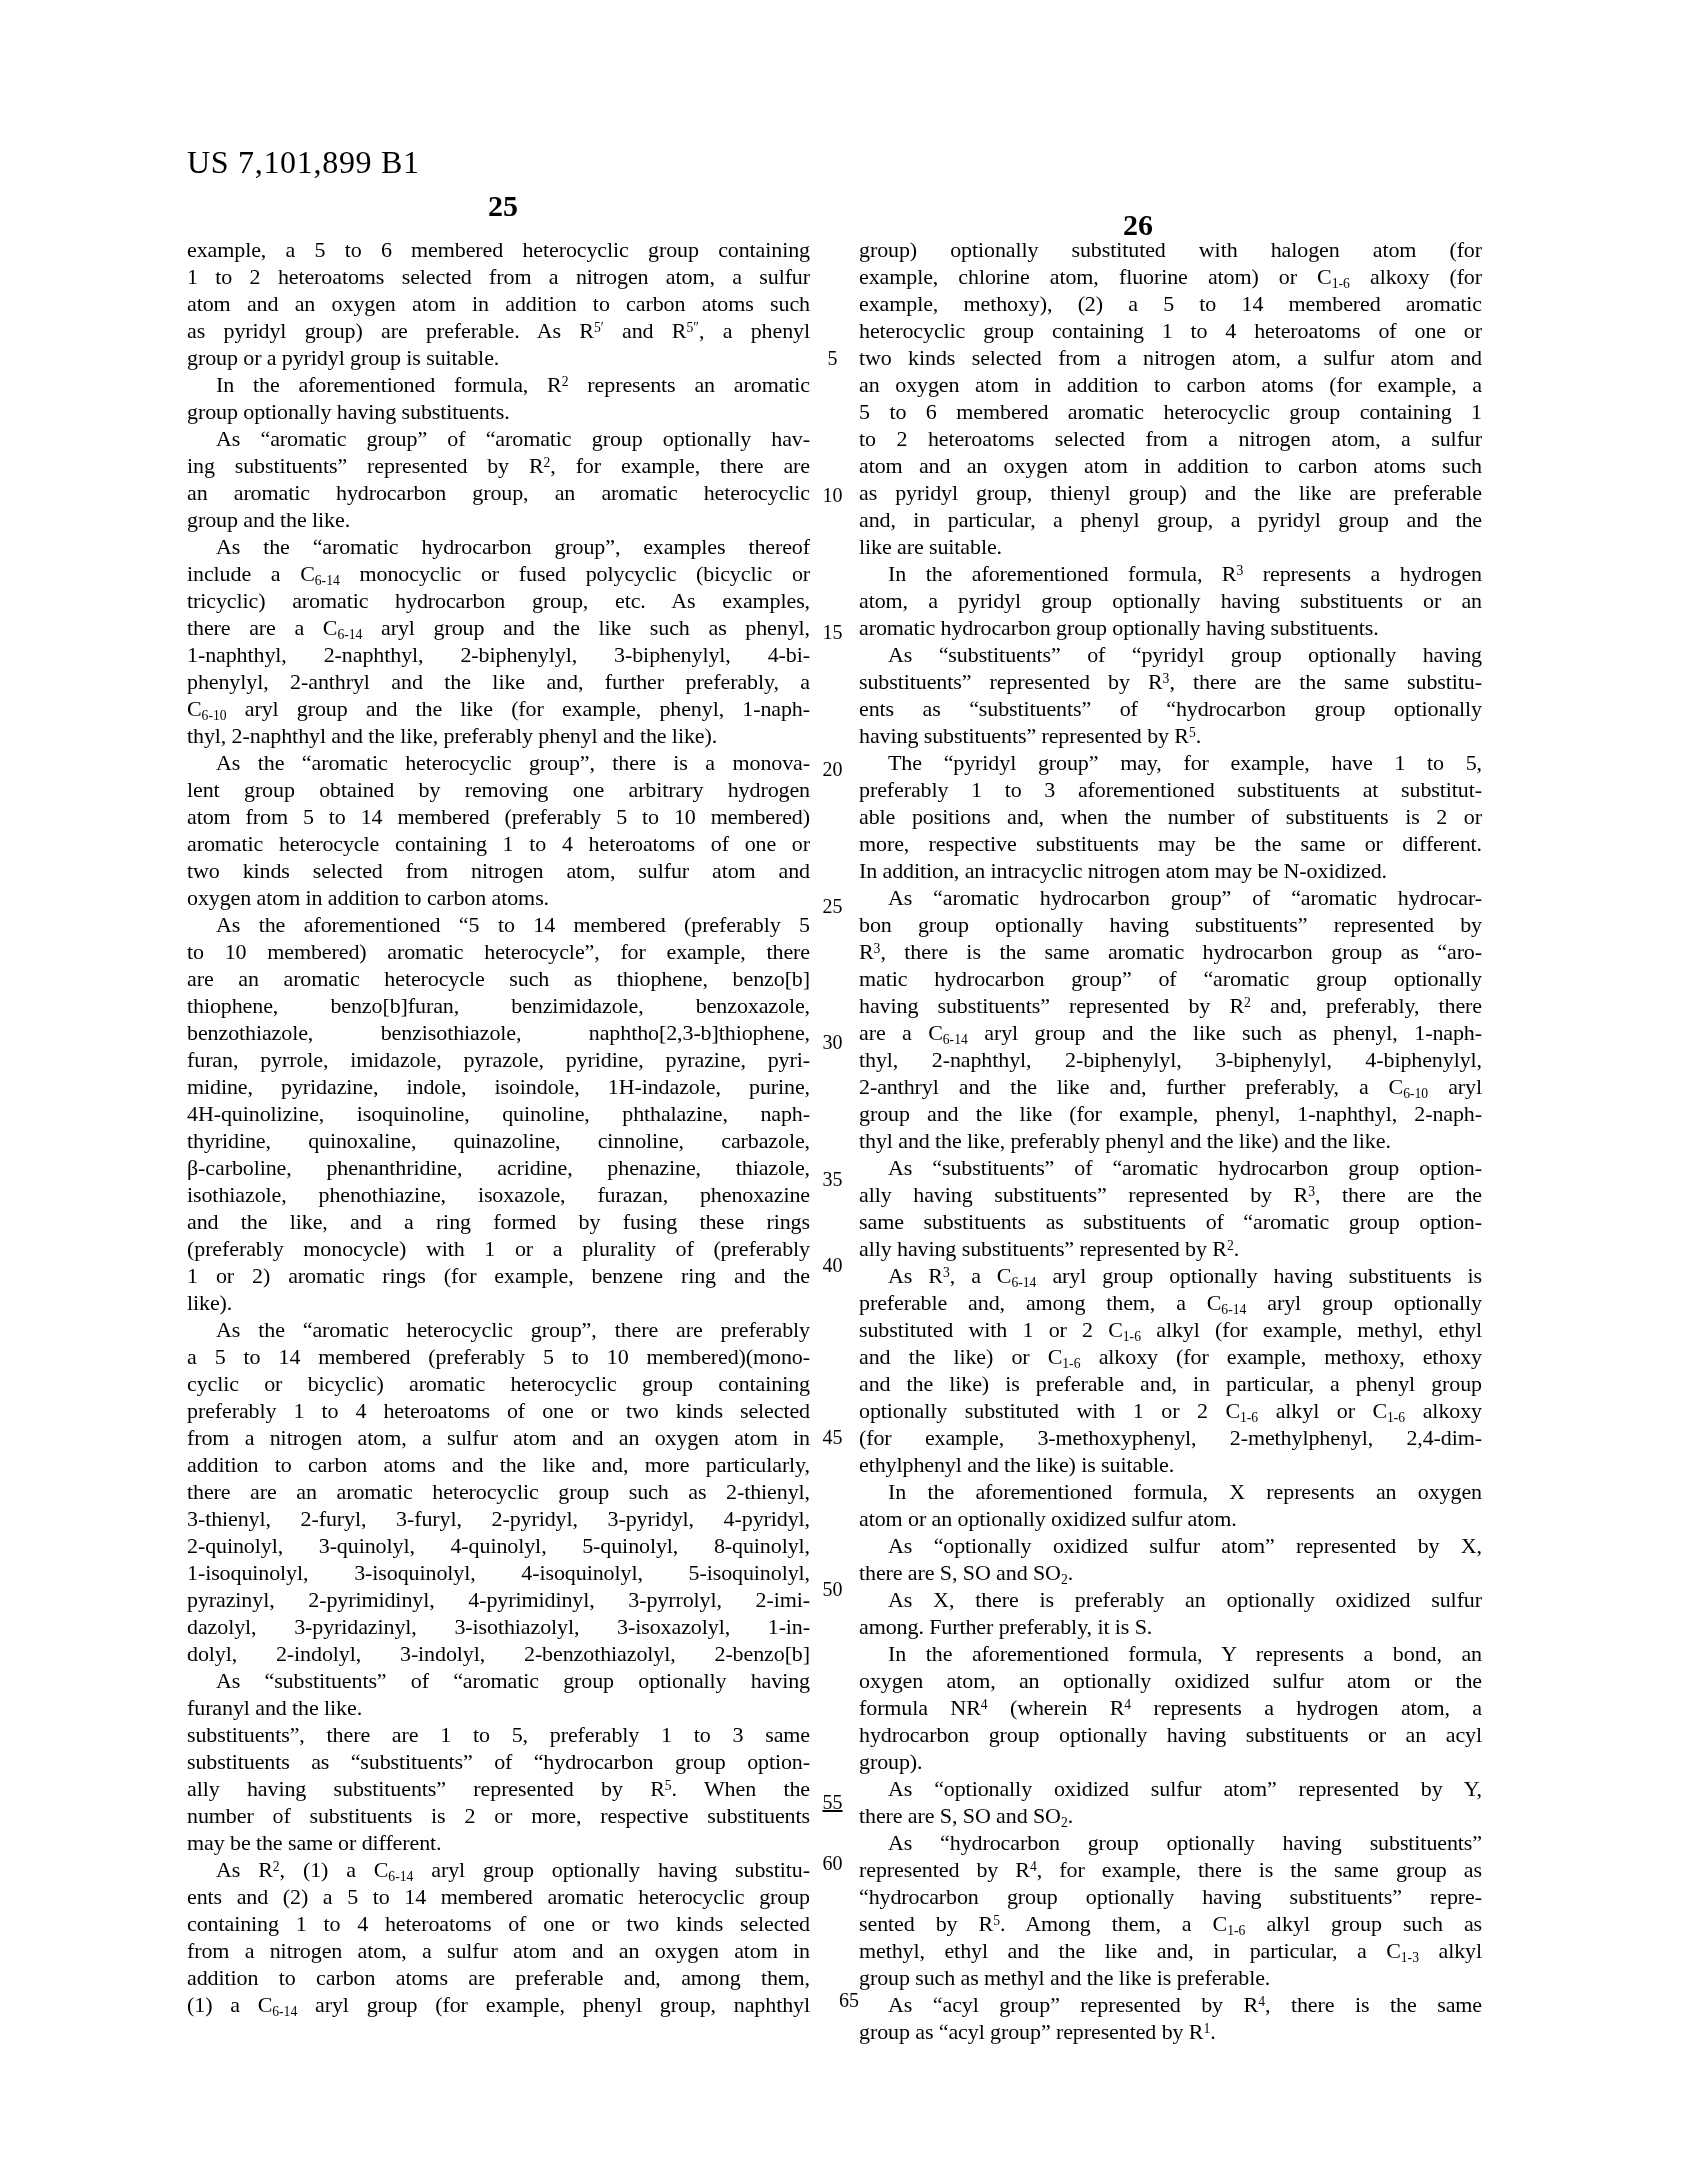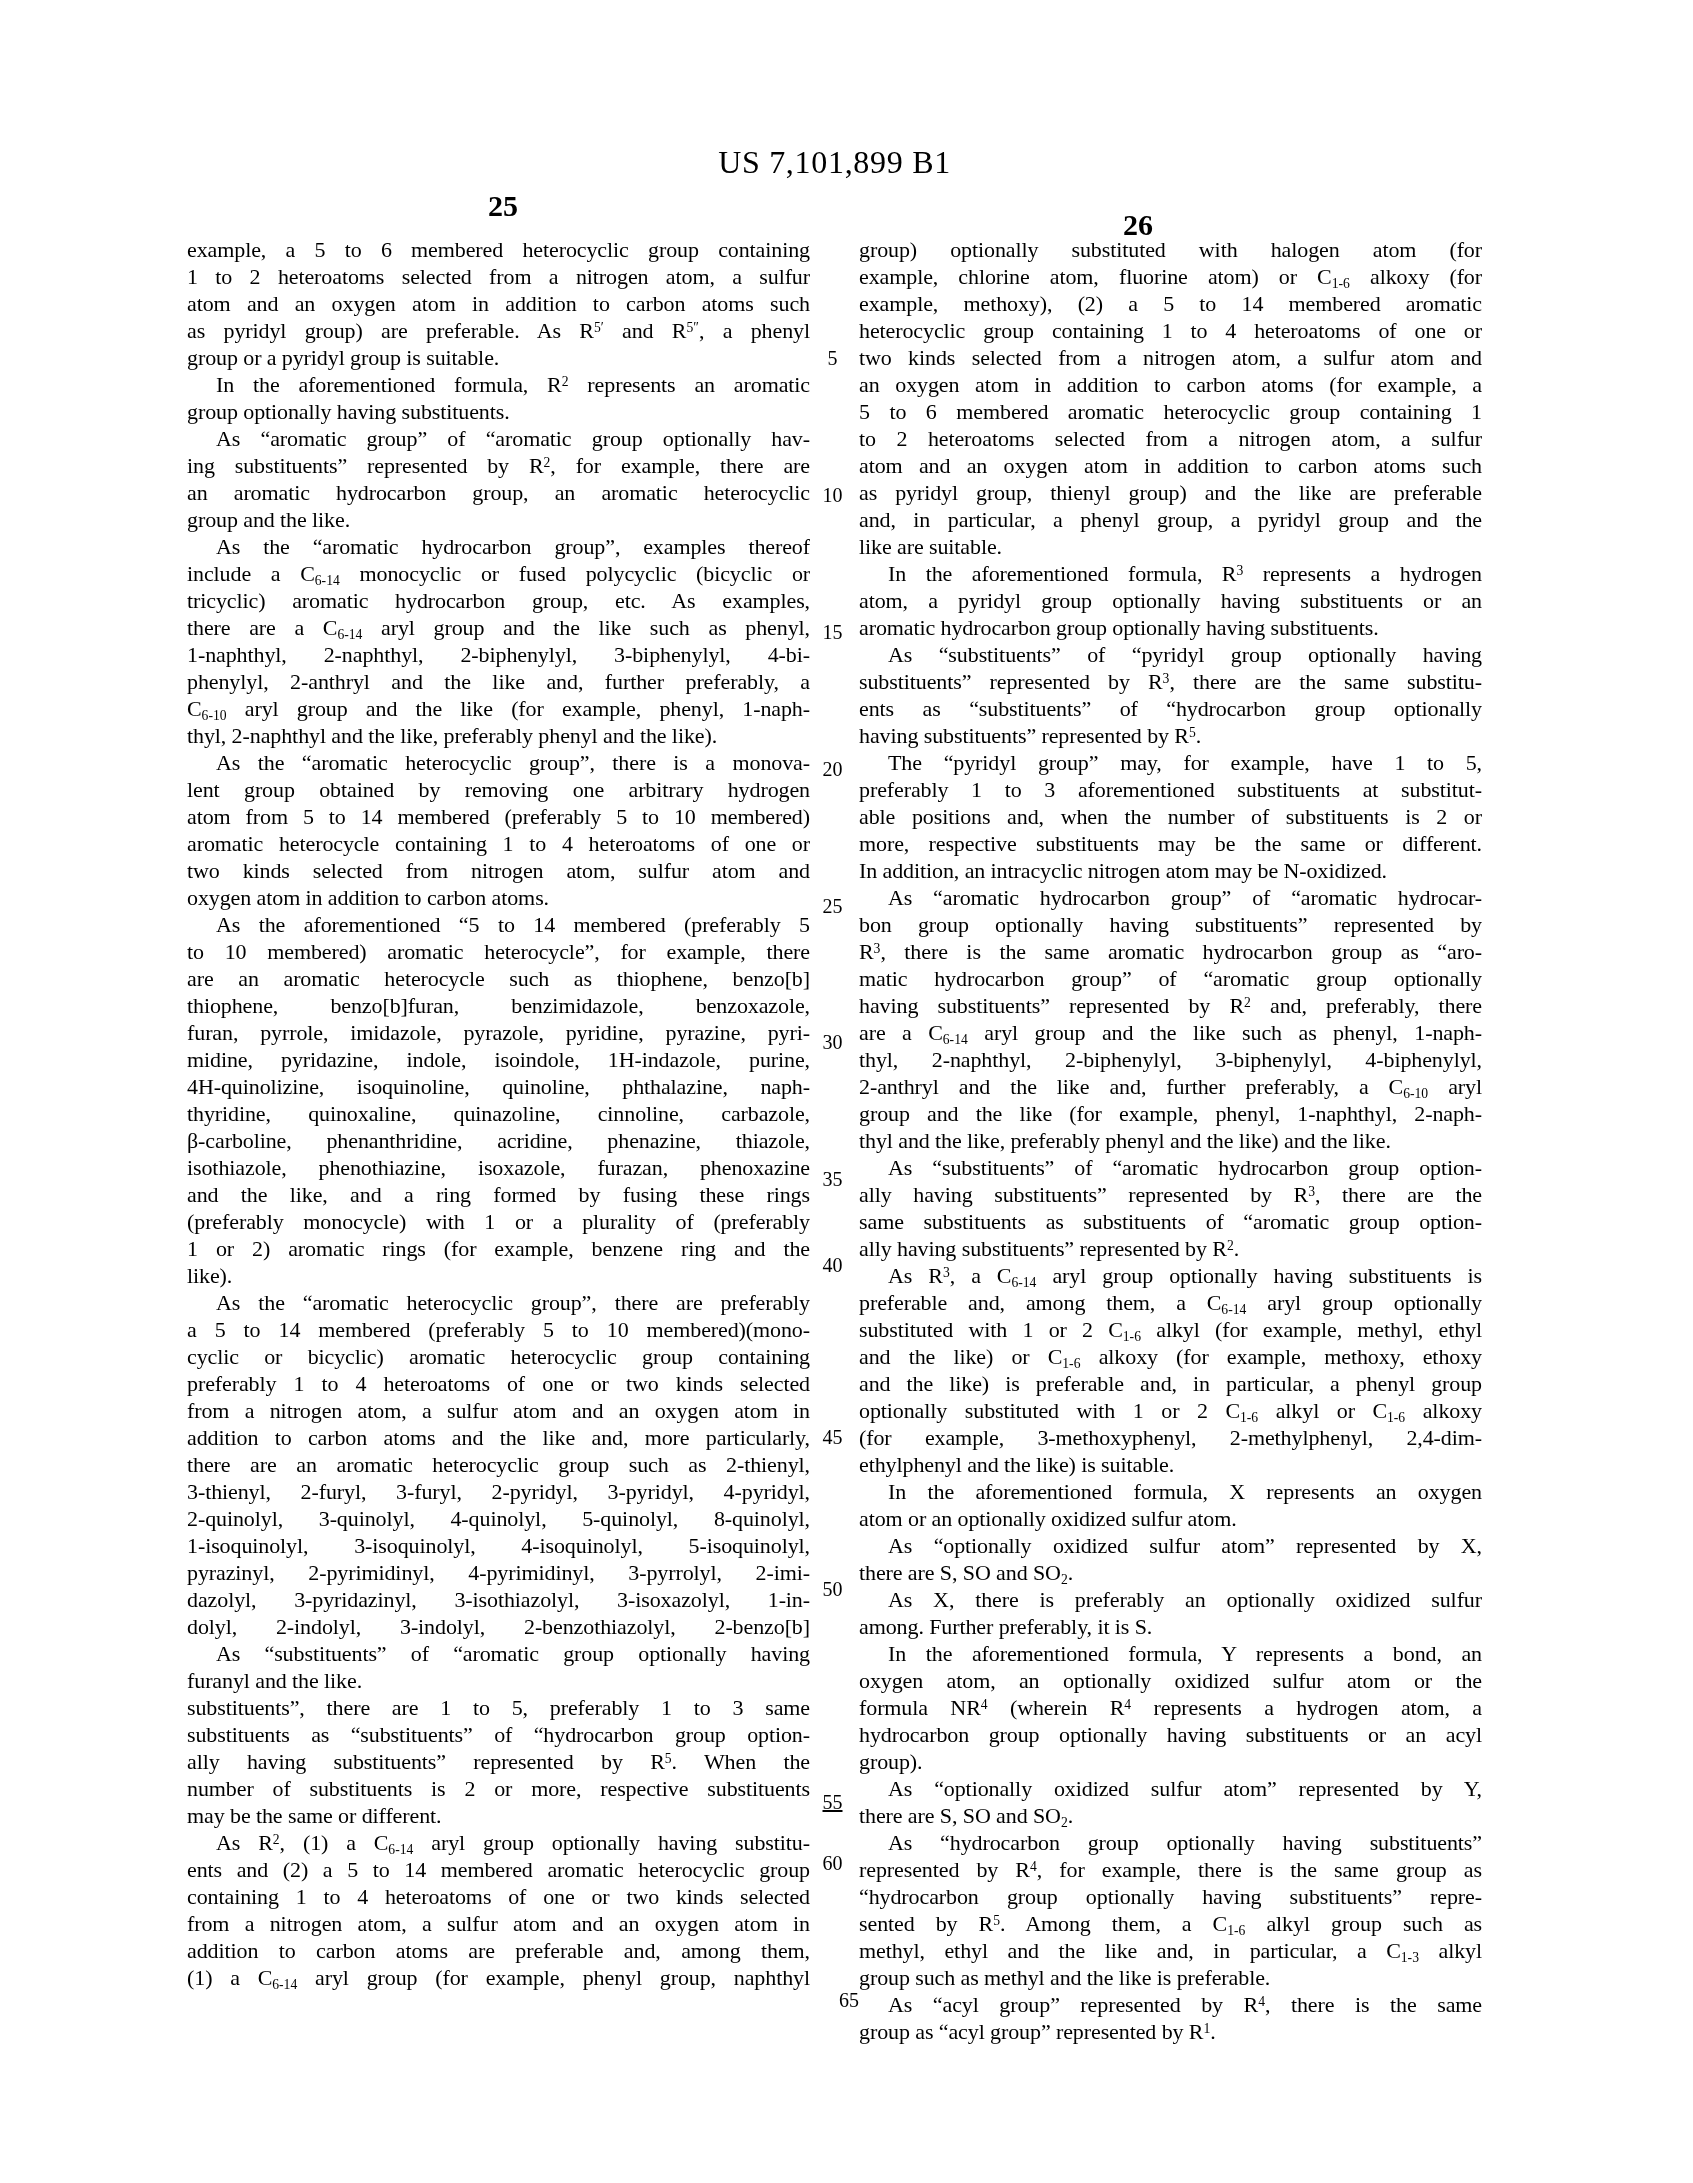--- a/index.html
+++ b/index.html
@@ -3,21 +3,21 @@
 <meta charset="utf-8">
 <style>
   html,body{margin:0;padding:0;}
   body{
     width:1694px;height:2183px;position:relative;background:#ffffff;color:#000;
     font-family:"Liberation Serif", serif;
     -webkit-font-smoothing:antialiased;
   }
   .patent-number{
     position:absolute;top:144px;left:187px;width:1295px;
-    font-size:32px;text-align:center;letter-spacing:0.7px;white-space:nowrap;
+    font-size:32px;text-align:left;letter-spacing:0.7px;white-space:nowrap;
   }
   .colnum{
     position:absolute;top:189px;width:132px;text-align:center;
     font-size:30px;font-weight:bold;
   }
   .colnum-left{left:437px;}
   .colnum-right{left:1072px;margin-top:19px;}
   .textcol{
     position:absolute;top:236px;width:623px;
   }
@@ -72,20 +72,21 @@
     <div class="line ind">As the “aromatic heterocyclic group”, there is a monova-</div>
     <div class="line">lent group obtained by removing one arbitrary hydrogen</div>
     <div class="line">atom from 5 to 14 membered (preferably 5 to 10 membered)</div>
     <div class="line">aromatic heterocycle containing 1 to 4 heteroatoms of one or</div>
     <div class="line">two kinds selected from nitrogen atom, sulfur atom and</div>
     <div class="line end">oxygen atom in addition to carbon atoms.</div>
     <div class="line ind">As the aforementioned “5 to 14 membered (preferably 5</div>
     <div class="line">to 10 membered) aromatic heterocycle”, for example, there</div>
     <div class="line">are an aromatic heterocycle such as thiophene, benzo[b]</div>
     <div class="line">thiophene, benzo[b]furan, benzimidazole, benzoxazole,</div>
+    <div class="line">benzothiazole, benzisothiazole, naphtho[2,3-b]thiophene,</div>
     <div class="line">furan, pyrrole, imidazole, pyrazole, pyridine, pyrazine, pyri-</div>
     <div class="line">midine, pyridazine, indole, isoindole, 1H-indazole, purine,</div>
     <div class="line">4H-quinolizine, isoquinoline, quinoline, phthalazine, naph-</div>
     <div class="line">thyridine, quinoxaline, quinazoline, cinnoline, carbazole,</div>
     <div class="line">β-carboline, phenanthridine, acridine, phenazine, thiazole,</div>
     <div class="line">isothiazole, phenothiazine, isoxazole, furazan, phenoxazine</div>
     <div class="line">and the like, and a ring formed by fusing these rings</div>
     <div class="line">(preferably monocycle) with 1 or a plurality of (preferably</div>
     <div class="line">1 or 2) aromatic rings (for example, benzene ring and the</div>
     <div class="line end">like).</div>

